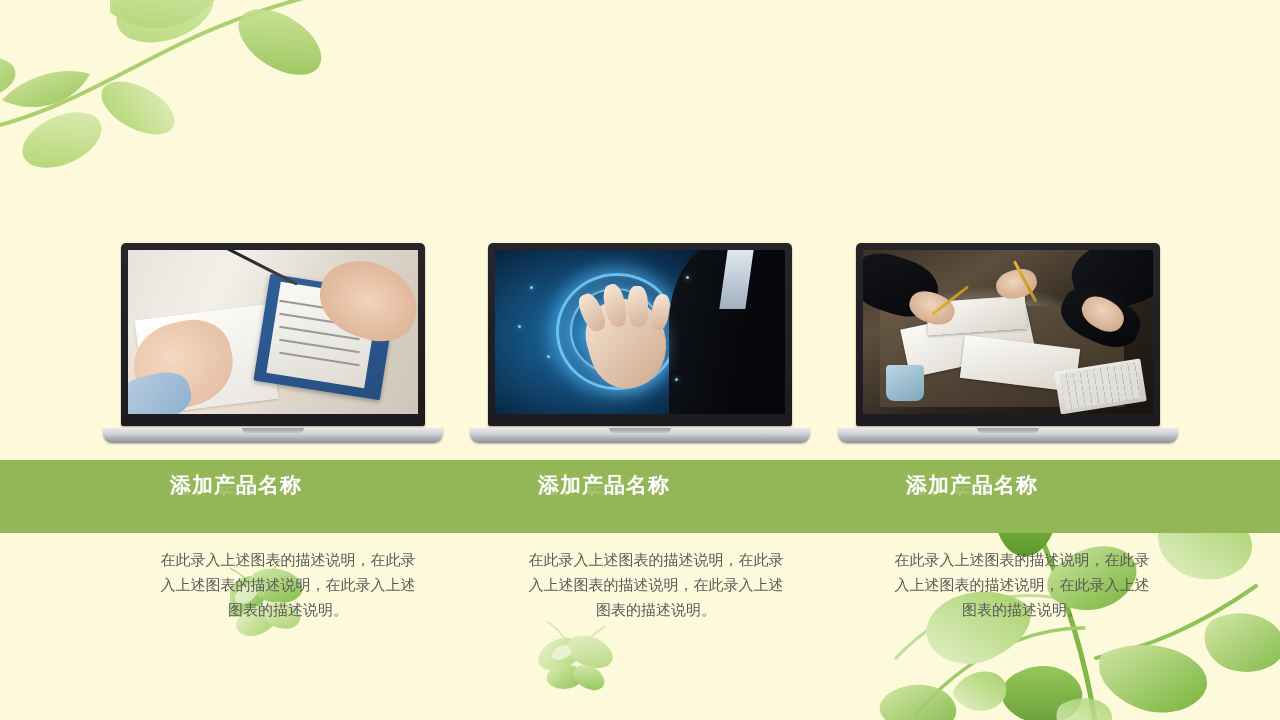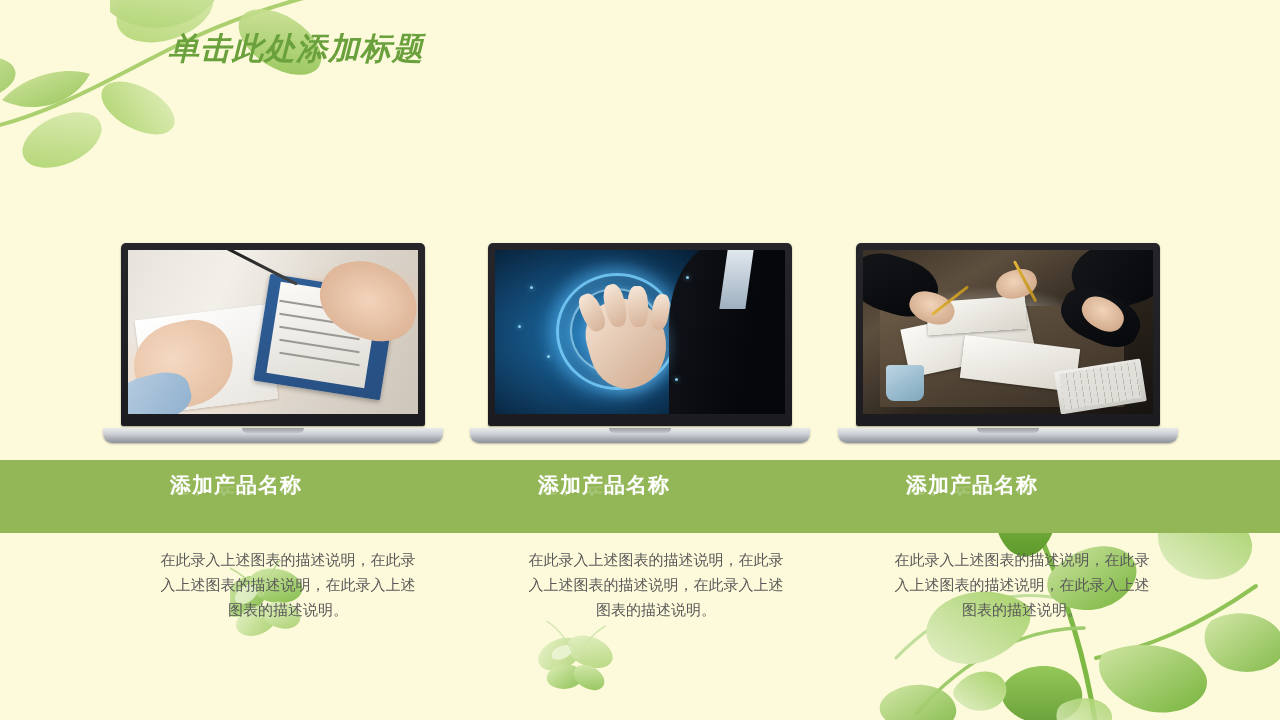--- a/index.html
+++ b/index.html
@@ -246,23 +246,20 @@
     <path d="M-20 150 C 60 135, 120 96, 190 62 C 255 30, 330 8, 420 -8" fill="none" stroke="#a8cd6a" stroke-width="4" stroke-linecap="round" opacity=".95"></path>
     <path d="M12 118 C 36 92, 76 84, 100 92 C 84 122, 44 134, 12 118 Z" fill="url(#lg1)" opacity=".9"></path>
     <ellipse cx="72" cy="158" rx="42" ry="24" fill="url(#lg2)" transform="rotate(-24 72 158)" opacity=".92"></ellipse>
     <path d="M120 10 C 156 -12, 206 -6, 226 16 C 200 52, 148 54, 120 30 Z" fill="url(#lg1)" opacity=".88"></path>
     <ellipse cx="175" cy="28" rx="50" ry="30" fill="url(#lg2)" transform="rotate(-18 175 28)" opacity=".85"></ellipse>
     <ellipse cx="290" cy="60" rx="46" ry="26" fill="url(#lg1)" transform="rotate(32 290 60)" opacity=".92"></ellipse>
     <ellipse cx="148" cy="126" rx="40" ry="21" fill="url(#lg2)" transform="rotate(28 148 126)" opacity=".9"></ellipse>
     <ellipse cx="-8" cy="96" rx="34" ry="20" fill="url(#lg1)" transform="rotate(-12 -8 96)" opacity=".8"></ellipse>
   </svg>
 
-  <div id="title-bar">
-    <div id="slide-title">单击此处添加标题</div>
-  </div>
 
   <div id="laptop-row">
 
     <div class="laptop" id="laptop-1">
       <div class="laptop-body">
         <div class="laptop-screen">
           <div class="photo p1">
             <div class="paper"></div>
             <div class="folder"></div>
             <div class="sheet"></div>

